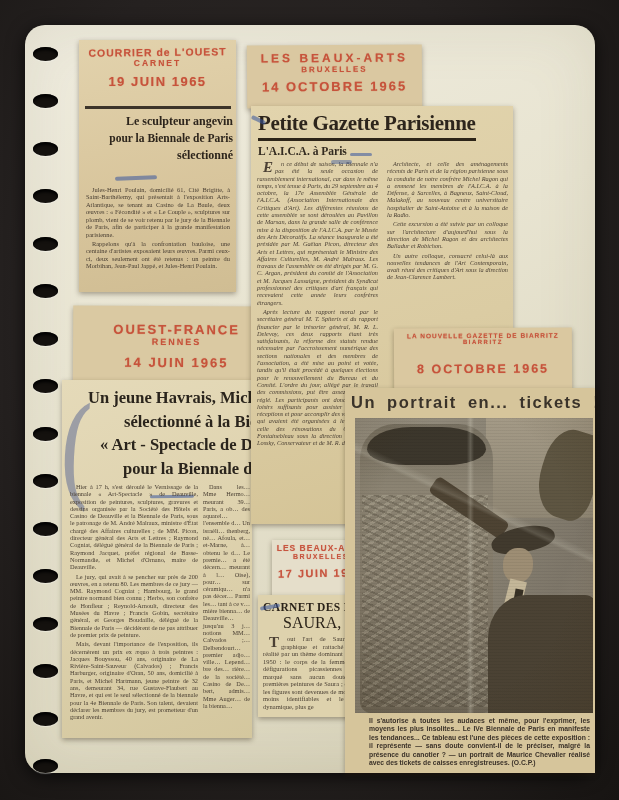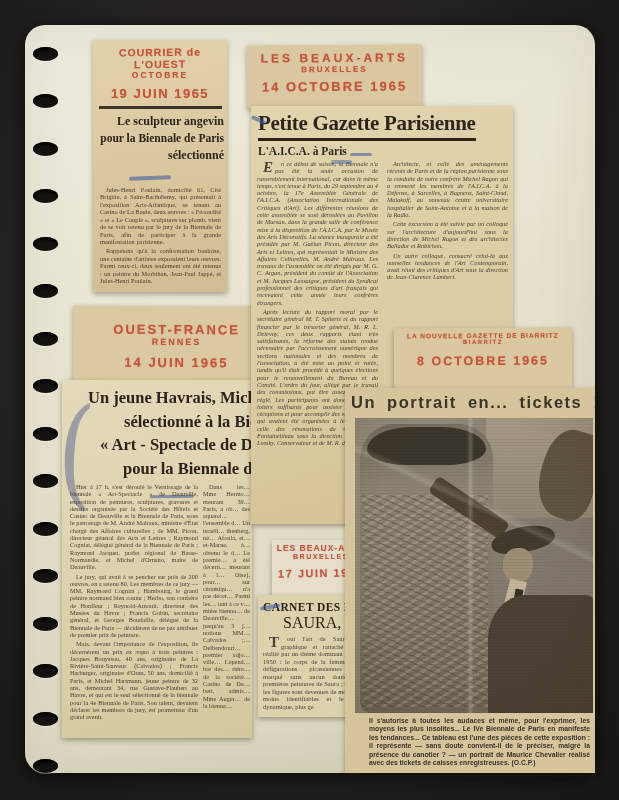--- a/index.html
+++ b/index.html
@@ -14,21 +14,21 @@
     background:#14110e;box-shadow:inset 0 3px 3px rgba(0,0,0,.9), 0 1px 1px rgba(255,255,252,.4)}
   .clip{position:absolute;overflow:hidden;box-shadow:0 2px 5px rgba(45,32,12,.38)}
   .stampline{font-family:"Liberation Sans",sans-serif;font-weight:bold;color:#c4432d;
     text-align:center;opacity:.88;text-shadow:0 0 1px rgba(196,67,45,.5)}
   .serifb{font-weight:bold;color:#2d251c}
   .smalltxt{color:#4b4034;text-align:justify;line-height:1.16}
   .smalltxt p{text-indent:6px;margin-bottom:2px}
   .dropcap::first-letter{float:left;font-size:15px;font-weight:bold;line-height:.85;padding:1px 2px 0 0;text-indent:0}
   .bluemark{position:absolute;background:rgba(52,84,158,.55);border-radius:2px}
   
-  .clipA{left:93px;top:40px;width:134px;height:252px;
+  .clipA{left:79px;top:40px;width:157px;height:252px;
     background:linear-gradient(170deg,#e2d2ac,#d8c59c 60%,#d0bd93)}
   .a-rule{position:absolute;left:6px;right:5px;top:66px;height:2.5px;background:#3c342a}
   .a-head{position:absolute;left:3px;right:3px;top:73px;text-align:right;line-height:16.8px}
   .a-body{position:absolute;left:7px;right:6px;top:146px;bottom:4px;font-size:6.4px}
   
   .clipBs{left:247px;top:45px;width:175px;height:63px;background:#dac8a1;padding-top:6px;transform:rotate(-.4deg)}
   .clipB{left:251px;top:106px;width:262px;height:418px;
     background:linear-gradient(165deg,#e2d4ad,#dbcca3 55%,#d3c294)}
   .b-head{font-size:21px;letter-spacing:-.3px;margin:5px 6px 0 7px;width:fit-content;
     border-bottom:3px solid #2c2418;padding-bottom:2px}
@@ -101,21 +101,21 @@
     <i class="hole" style="top:497px"></i>
     <i class="hole" style="top:544px"></i>
     <i class="hole" style="top:592px"></i>
     <i class="hole" style="top:639px"></i>
     <i class="hole" style="top:687px"></i>
     <i class="hole" style="top:734px"></i>
   </div>
 
   <div class="clip clipA">
     <div class="stampline" style="font-size:10.5px;letter-spacing:1px;padding-top:6px;transform:rotate(-.6deg)">COURRIER de L'OUEST</div>
-    <div class="stampline" style="font-size:8.5px;letter-spacing:2px">OCTOBRE</div>
+    <div class="stampline" style="font-size:8.5px;letter-spacing:2px">CARNET</div>
     <div class="stampline" style="font-size:13px;letter-spacing:1.5px;margin-top:6px">19 JUIN 1965</div>
     <div class="a-rule"></div>
     <div class="a-head serifb">
       <div style="font-size:12px">Le sculpteur angevin</div>
       <div style="font-size:11.5px">pour la Biennale de Paris</div>
       <div style="font-size:12px">sélectionné</div>
     </div>
     <div class="bluemark" style="left:36px;top:136px;width:42px;height:3.5px;transform:rotate(-2deg)"></div>
     <div class="a-body smalltxt">
       <p>Jules-Henri Poulain, domicilié 61, Cité Brigitte, à Saint-Barthélemy, qui présentait à l'exposition Arts-Atlantique, se tenant au Casino de La Baule, deux œuvres : « Fécondité » et « Le Couple », sculptures sur plomb, vient de se voir retenu par le jury de la Biennale de Paris, afin de participer à la grande manifestation parisienne.</p>
@@ -183,21 +183,21 @@
     <div class="e-head serifb">CARNET DES EXPOSITIONS</div>
     <div class="e-sub">SAURA, c</div>
     <div class="e-body smalltxt">
       <p class="dropcap">Tout l'art de Saura est graphique et rattaché à la réalité par un thème dominant depuis 1950 : le corps de la femme. Les défigurations picassiennes ont marqué sans aucun doute les premières peintures de Saura ; et puis les figures sont devenues de moins en moins identifiables et le trait dynamique, plus ge</p>
     </div>
   </div>
 
   <div class="clip clipDs">
     <div class="stampline" style="font-size:6.5px;letter-spacing:1px;white-space:nowrap">LA NOUVELLE GAZETTE DE BIARRITZ</div>
     <div class="stampline" style="font-size:6px;letter-spacing:1.5px">BIARRITZ</div>
-    <div class="stampline" style="font-size:12.5px;letter-spacing:2px;margin-top:9px">8 OCTOBRE 1965</div>
+    <div class="stampline" style="font-size:12.5px;letter-spacing:2px;margin-top:17px">8 OCTOBRE 1965</div>
   </div>
   <div class="clip clipD">
     <div class="d-head">Un portrait en... tickets !</div>
     <div class="d-photo">
       <span class="ph-light"></span>
       <span class="ph-backfig"></span>
       <span class="ph-jar"></span>
       <span class="ph-rim"></span>
       <span class="ph-tickets"></span>
       <span class="ph-arm"></span>

